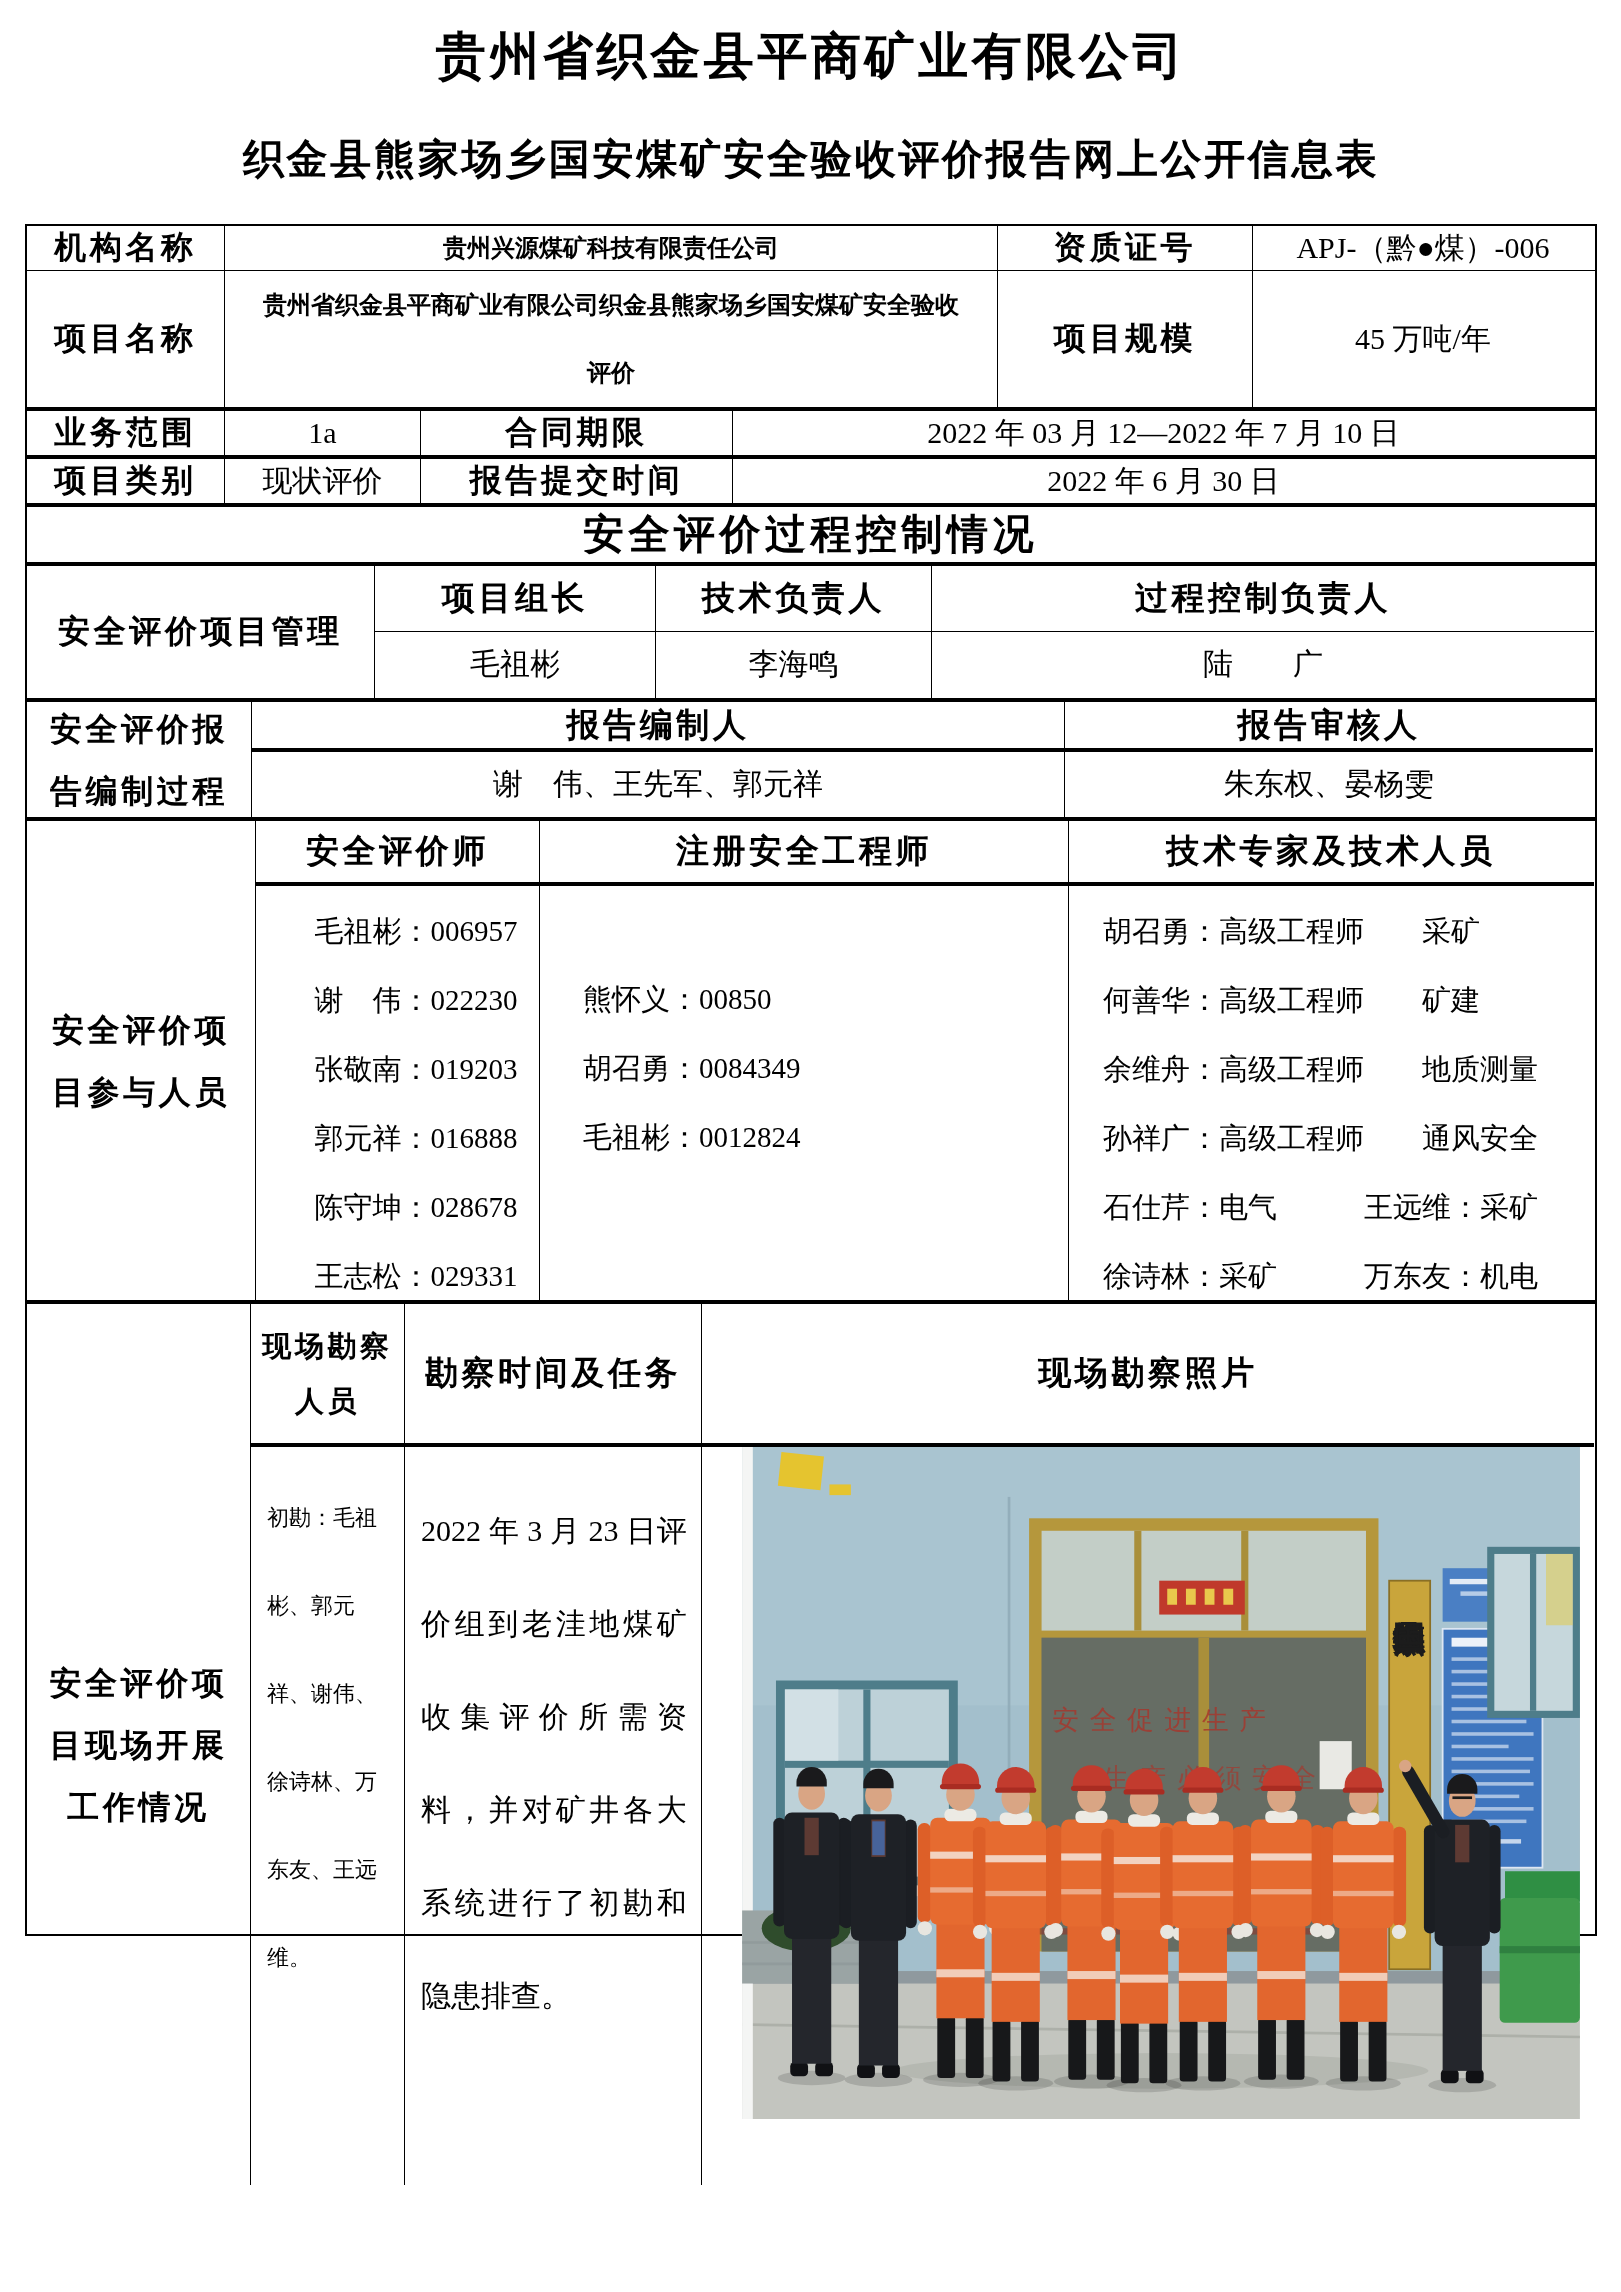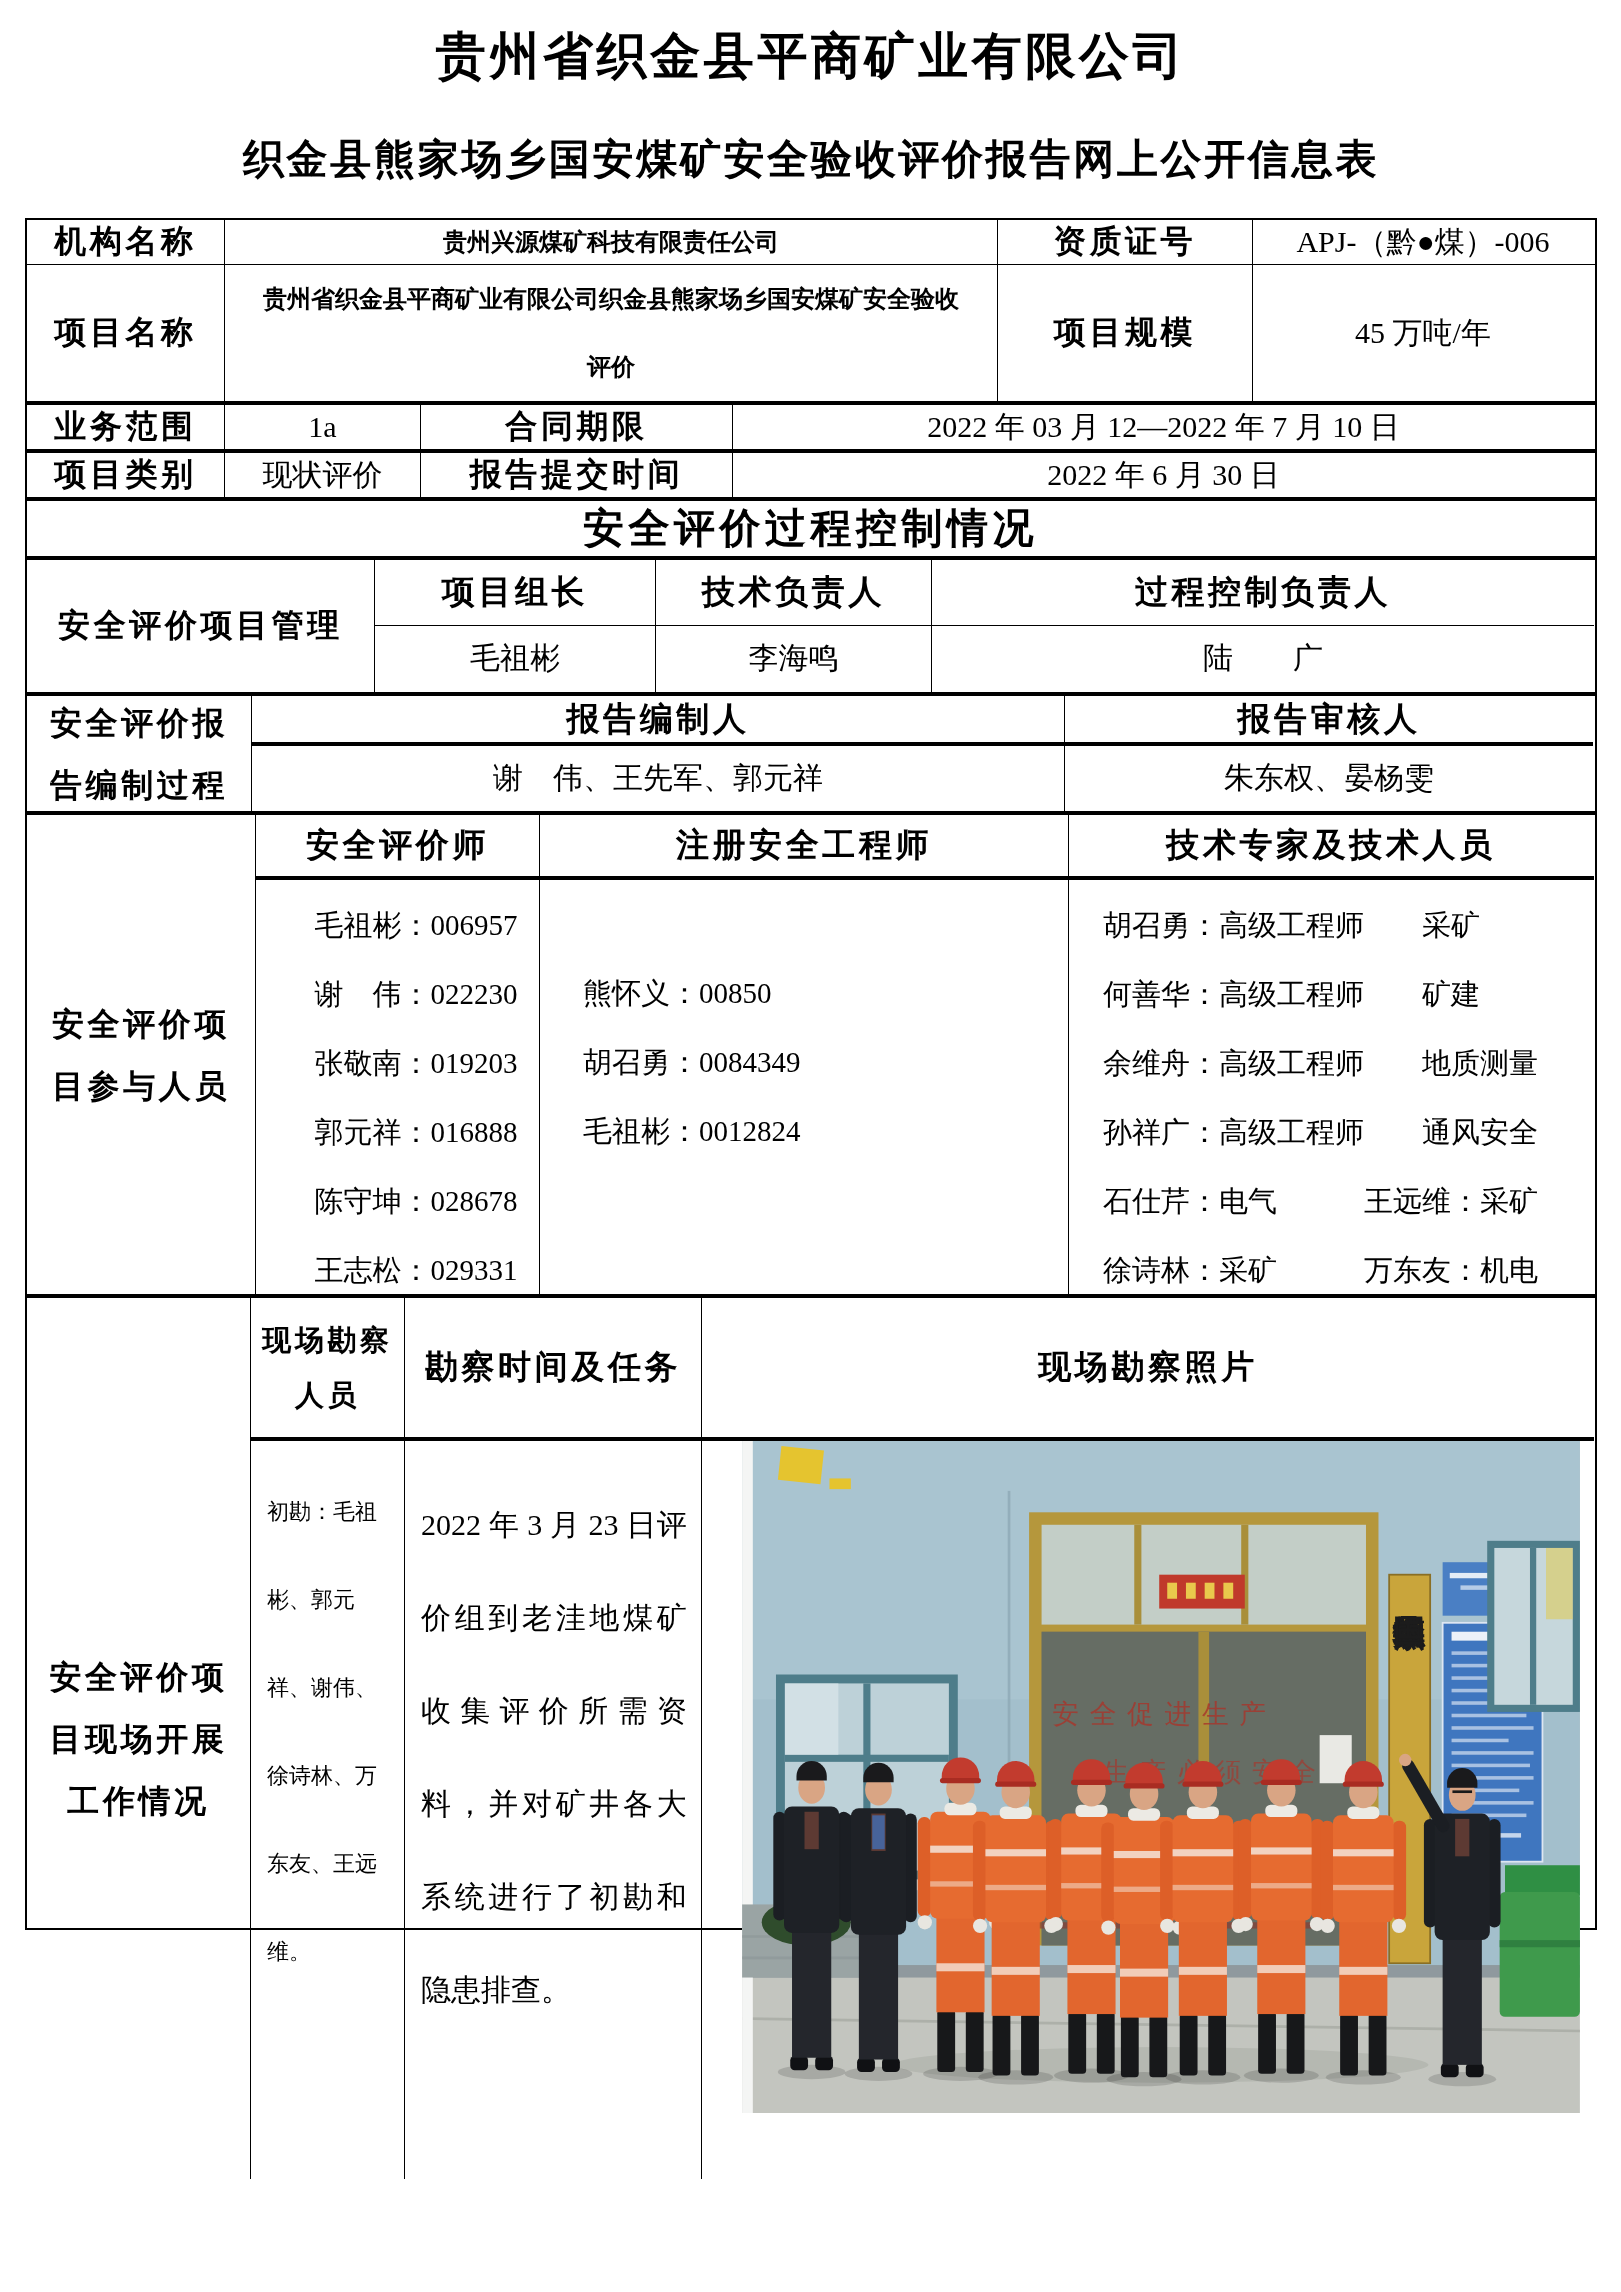--- a/index.html
+++ b/index.html
@@ -1,20 +1,20 @@
 <!DOCTYPE html>
 <html style="font-size:14.3px"><head>
 <meta charset="utf-8">
 <style>
   html,body{margin:0;padding:0;background:#ffffff;}
   body{width:1622px;height:2293px;font-family:"Liberation Serif",serif;color:#000;}
   .page{position:relative;width:1622px;height:2293px;background:#fff;overflow:hidden;}
   .t1{position:absolute;top:23px;left:0;width:100%;text-align:center;font-size:50px;font-weight:bold;letter-spacing:3.6px;}
   .t2{position:absolute;top:132px;left:0;width:100%;text-align:center;font-size:41px;font-weight:bold;letter-spacing:2.7px;}
-  .tbl{position:absolute;left:25px;top:218px;width:1572px;height:1712px;border:2.7px solid #000;box-sizing:border-box;display:flex;flex-direction:column;}
+  .tbl{position:absolute;left:25px;top:224px;width:1572px;height:1712px;border:2.7px solid #000;box-sizing:border-box;display:flex;flex-direction:column;}
   .row{display:flex;box-sizing:border-box;}
   .bb2{border-bottom:1.8px solid #000;}
   .bb4{border-bottom:4.5px solid #000;}
   .c{box-sizing:border-box;border-right:1.8px solid #000;display:flex;align-items:center;justify-content:center;text-align:center;overflow:hidden;}
   .c:last-child{border-right:none;}
   .stack{display:flex;flex-direction:column;box-sizing:border-box;}
   .lab{font-weight:bold;font-size:32px;letter-spacing:3.6px;}
   .hdr{font-weight:bold;font-size:33px;letter-spacing:3.6px;}
   .val{font-size:30px;}
   .vb{font-weight:bold;font-size:24px;}

